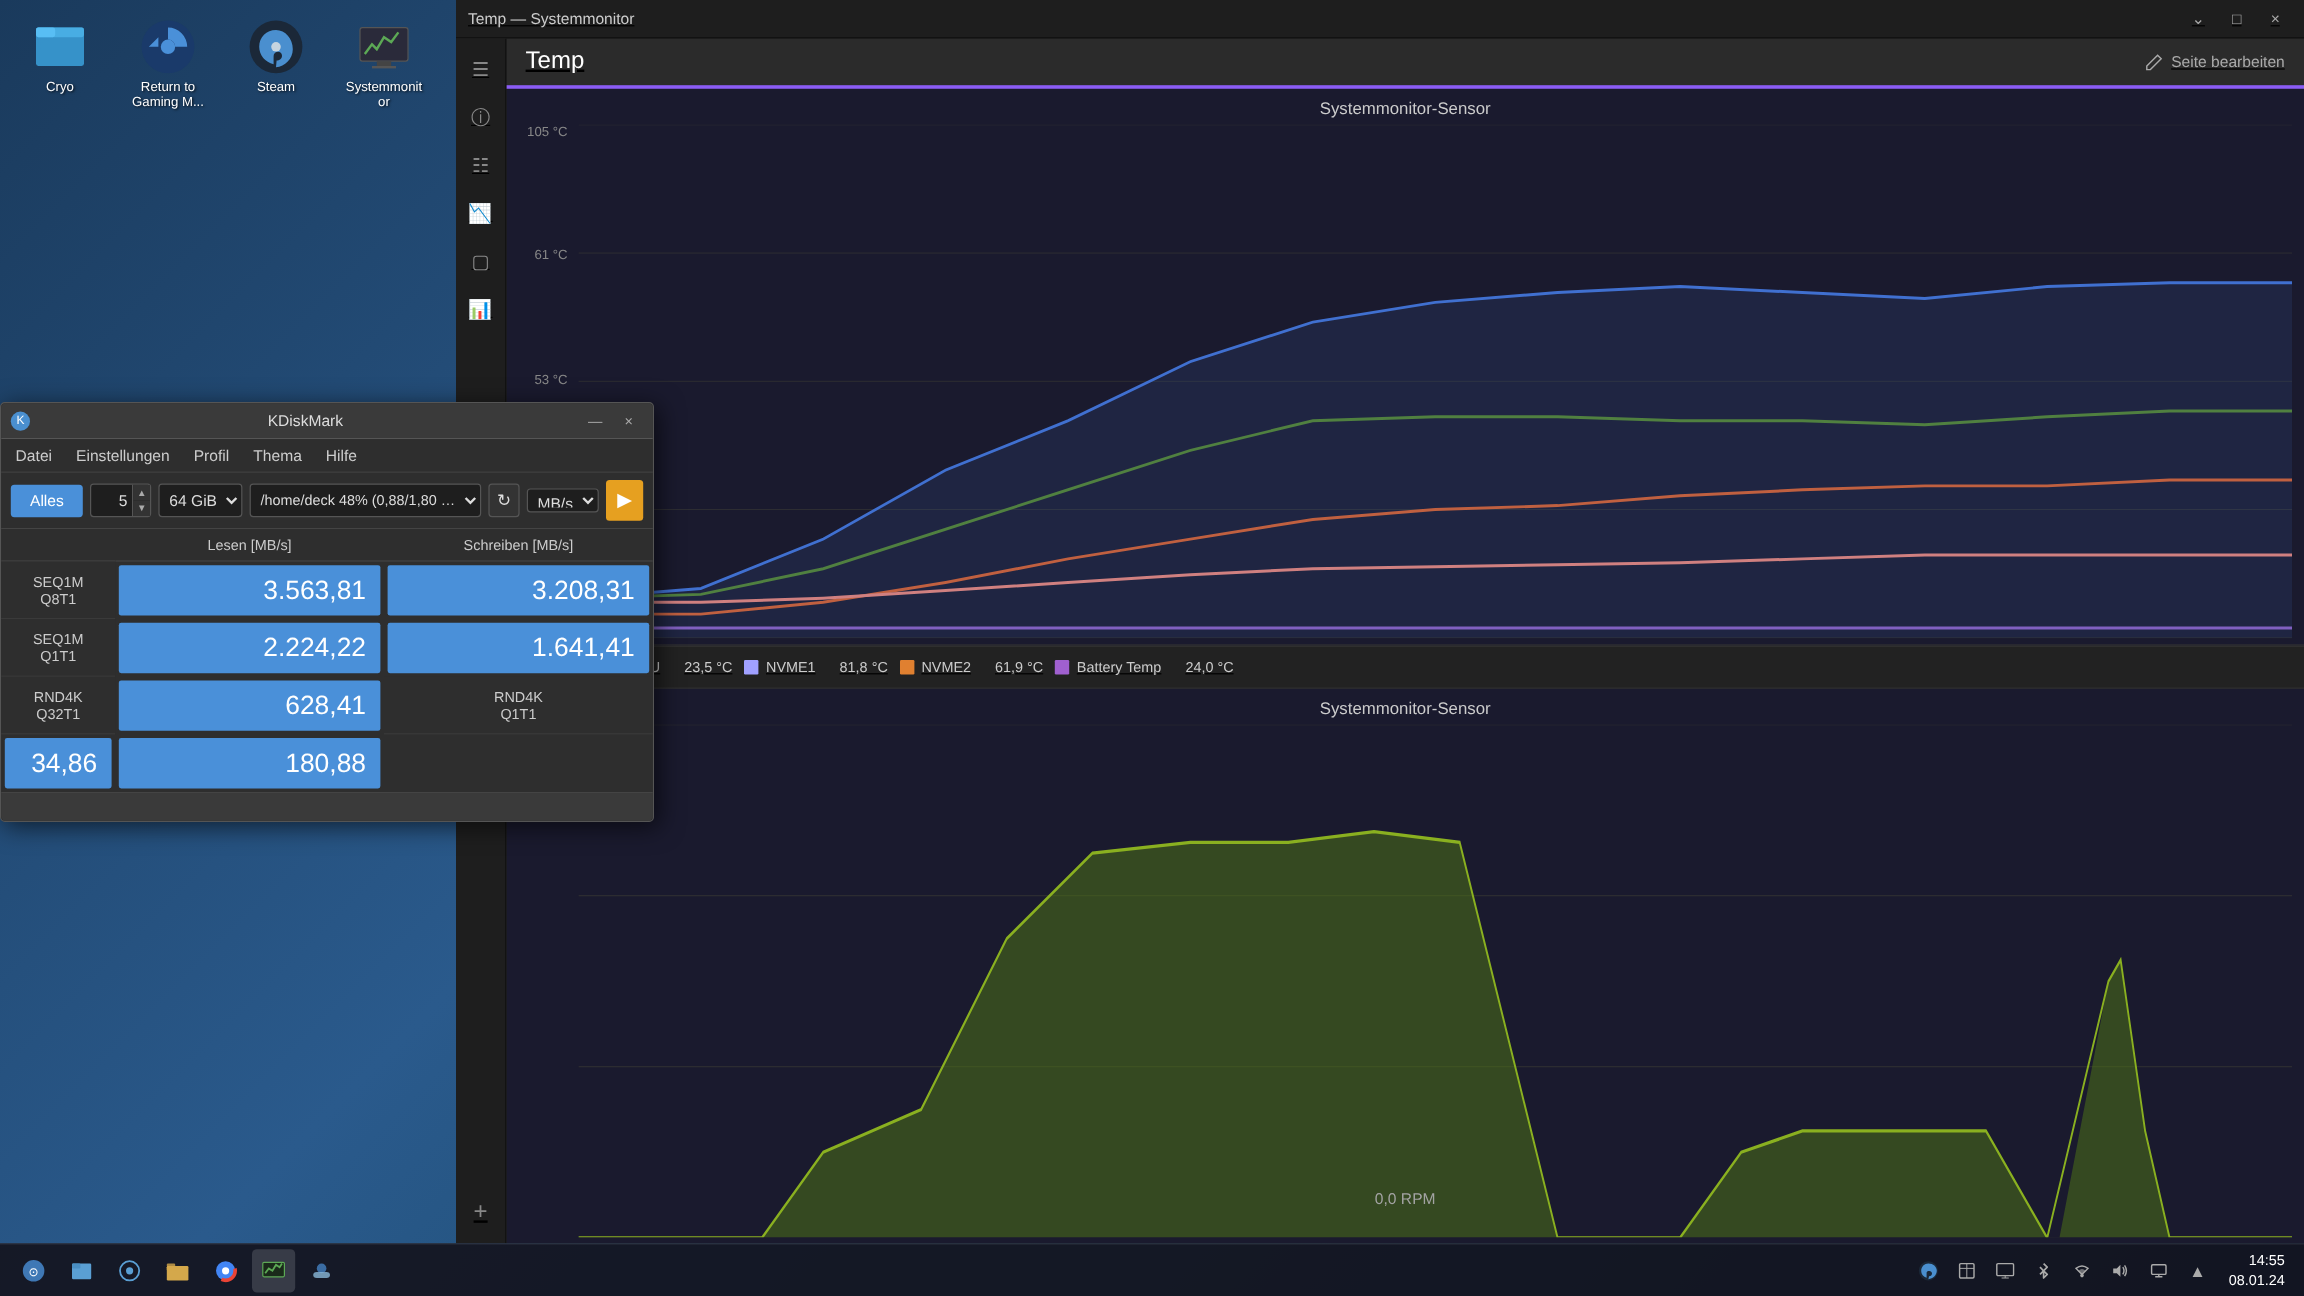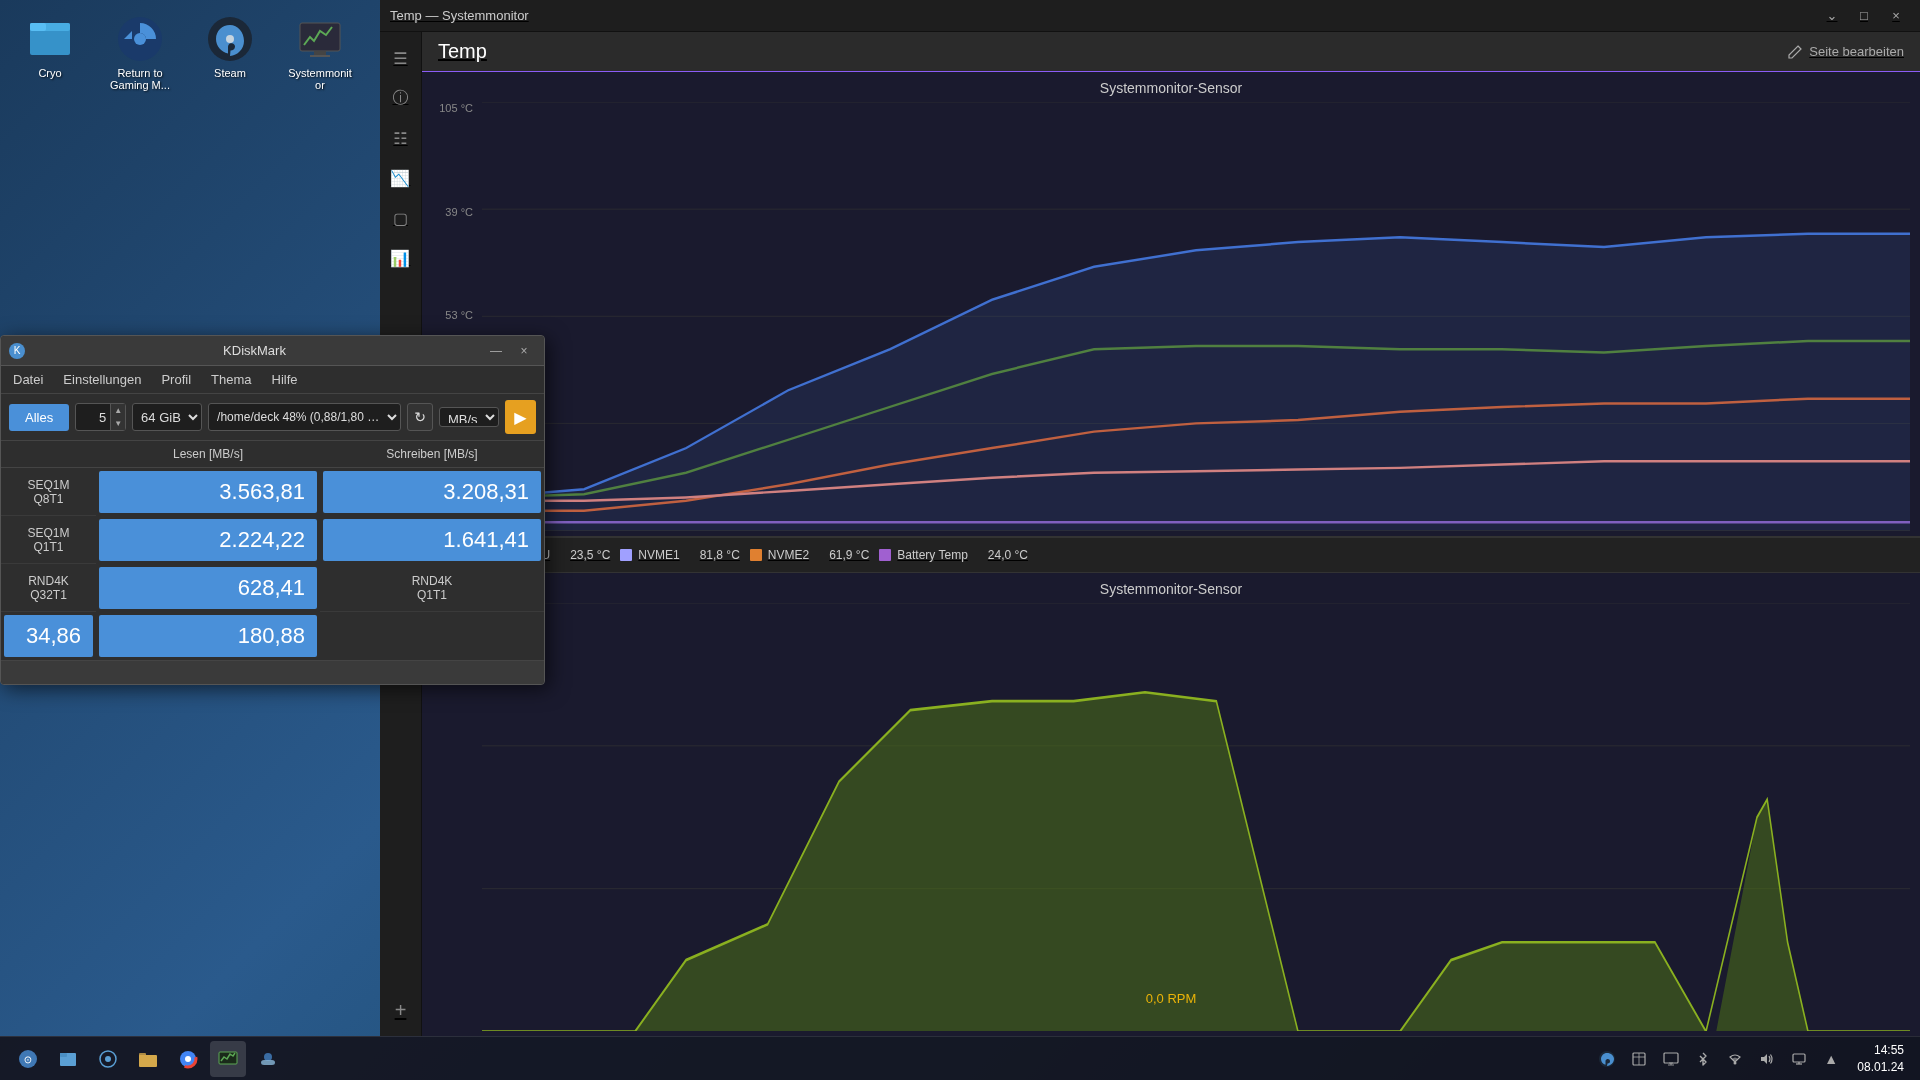--- a/index.html
+++ b/index.html
@@ -200,21 +200,21 @@
       flex: 1;
       display: flex;
       flex-direction: column;
       overflow: hidden;
     }
     .page-header {
       display: flex;
       align-items: center;
       justify-content: space-between;
       padding: 8px 16px;
-      border-bottom: 1px solid #8b5cf6;
+      border-bottom: 3px solid #8b5cf6;
     }
     .page-title {
       color: #fff;
       font-size: 20px;
       font-weight: 400;
     }
     .edit-btn {
       display: flex;
       align-items: center;
       gap: 6px;
@@ -537,21 +537,21 @@
       width: 100%;
       height: 100%;
     }
 
     
     .rpm-label {
       position: absolute;
       bottom: 30px;
       left: 50%;
       transform: translateX(-50%);
-      color: #eab308;
+      color: #a3a3a3;
       font-size: 13px;
     }
   </style>
 </head>
 <body>
 
 <div class="desktop"></div>
 
 <div class="desktop-icons">
   <div class="desktop-icon">
@@ -632,21 +632,21 @@
 
       <div class="charts-area">
 
         <div class="chart-panel">
           <span class="chart-title">Systemmonitor-Sensor</span>
 
           <div class="y-axis">
             <span class="y-label">0 °C</span>
             <span class="y-label">26 °C</span>
             <span class="y-label">53 °C</span>
-            <span class="y-label">39 °C</span>
+            <span class="y-label">61 °C</span>
             <span class="y-label">105 °C</span>
           </div>
 
           <div class="chart-area">
             <svg class="chart-svg" viewBox="0 0 1400 260" preserveAspectRatio="none">
 
               <line x1="0" y1="0" x2="1400" y2="0" stroke="#333" stroke-width="0.5"></line>
               <line x1="0" y1="65" x2="1400" y2="65" stroke="#333" stroke-width="0.5"></line>
               <line x1="0" y1="130" x2="1400" y2="130" stroke="#333" stroke-width="0.5"></line>
               <line x1="0" y1="195" x2="1400" y2="195" stroke="#333" stroke-width="0.5"></line>

